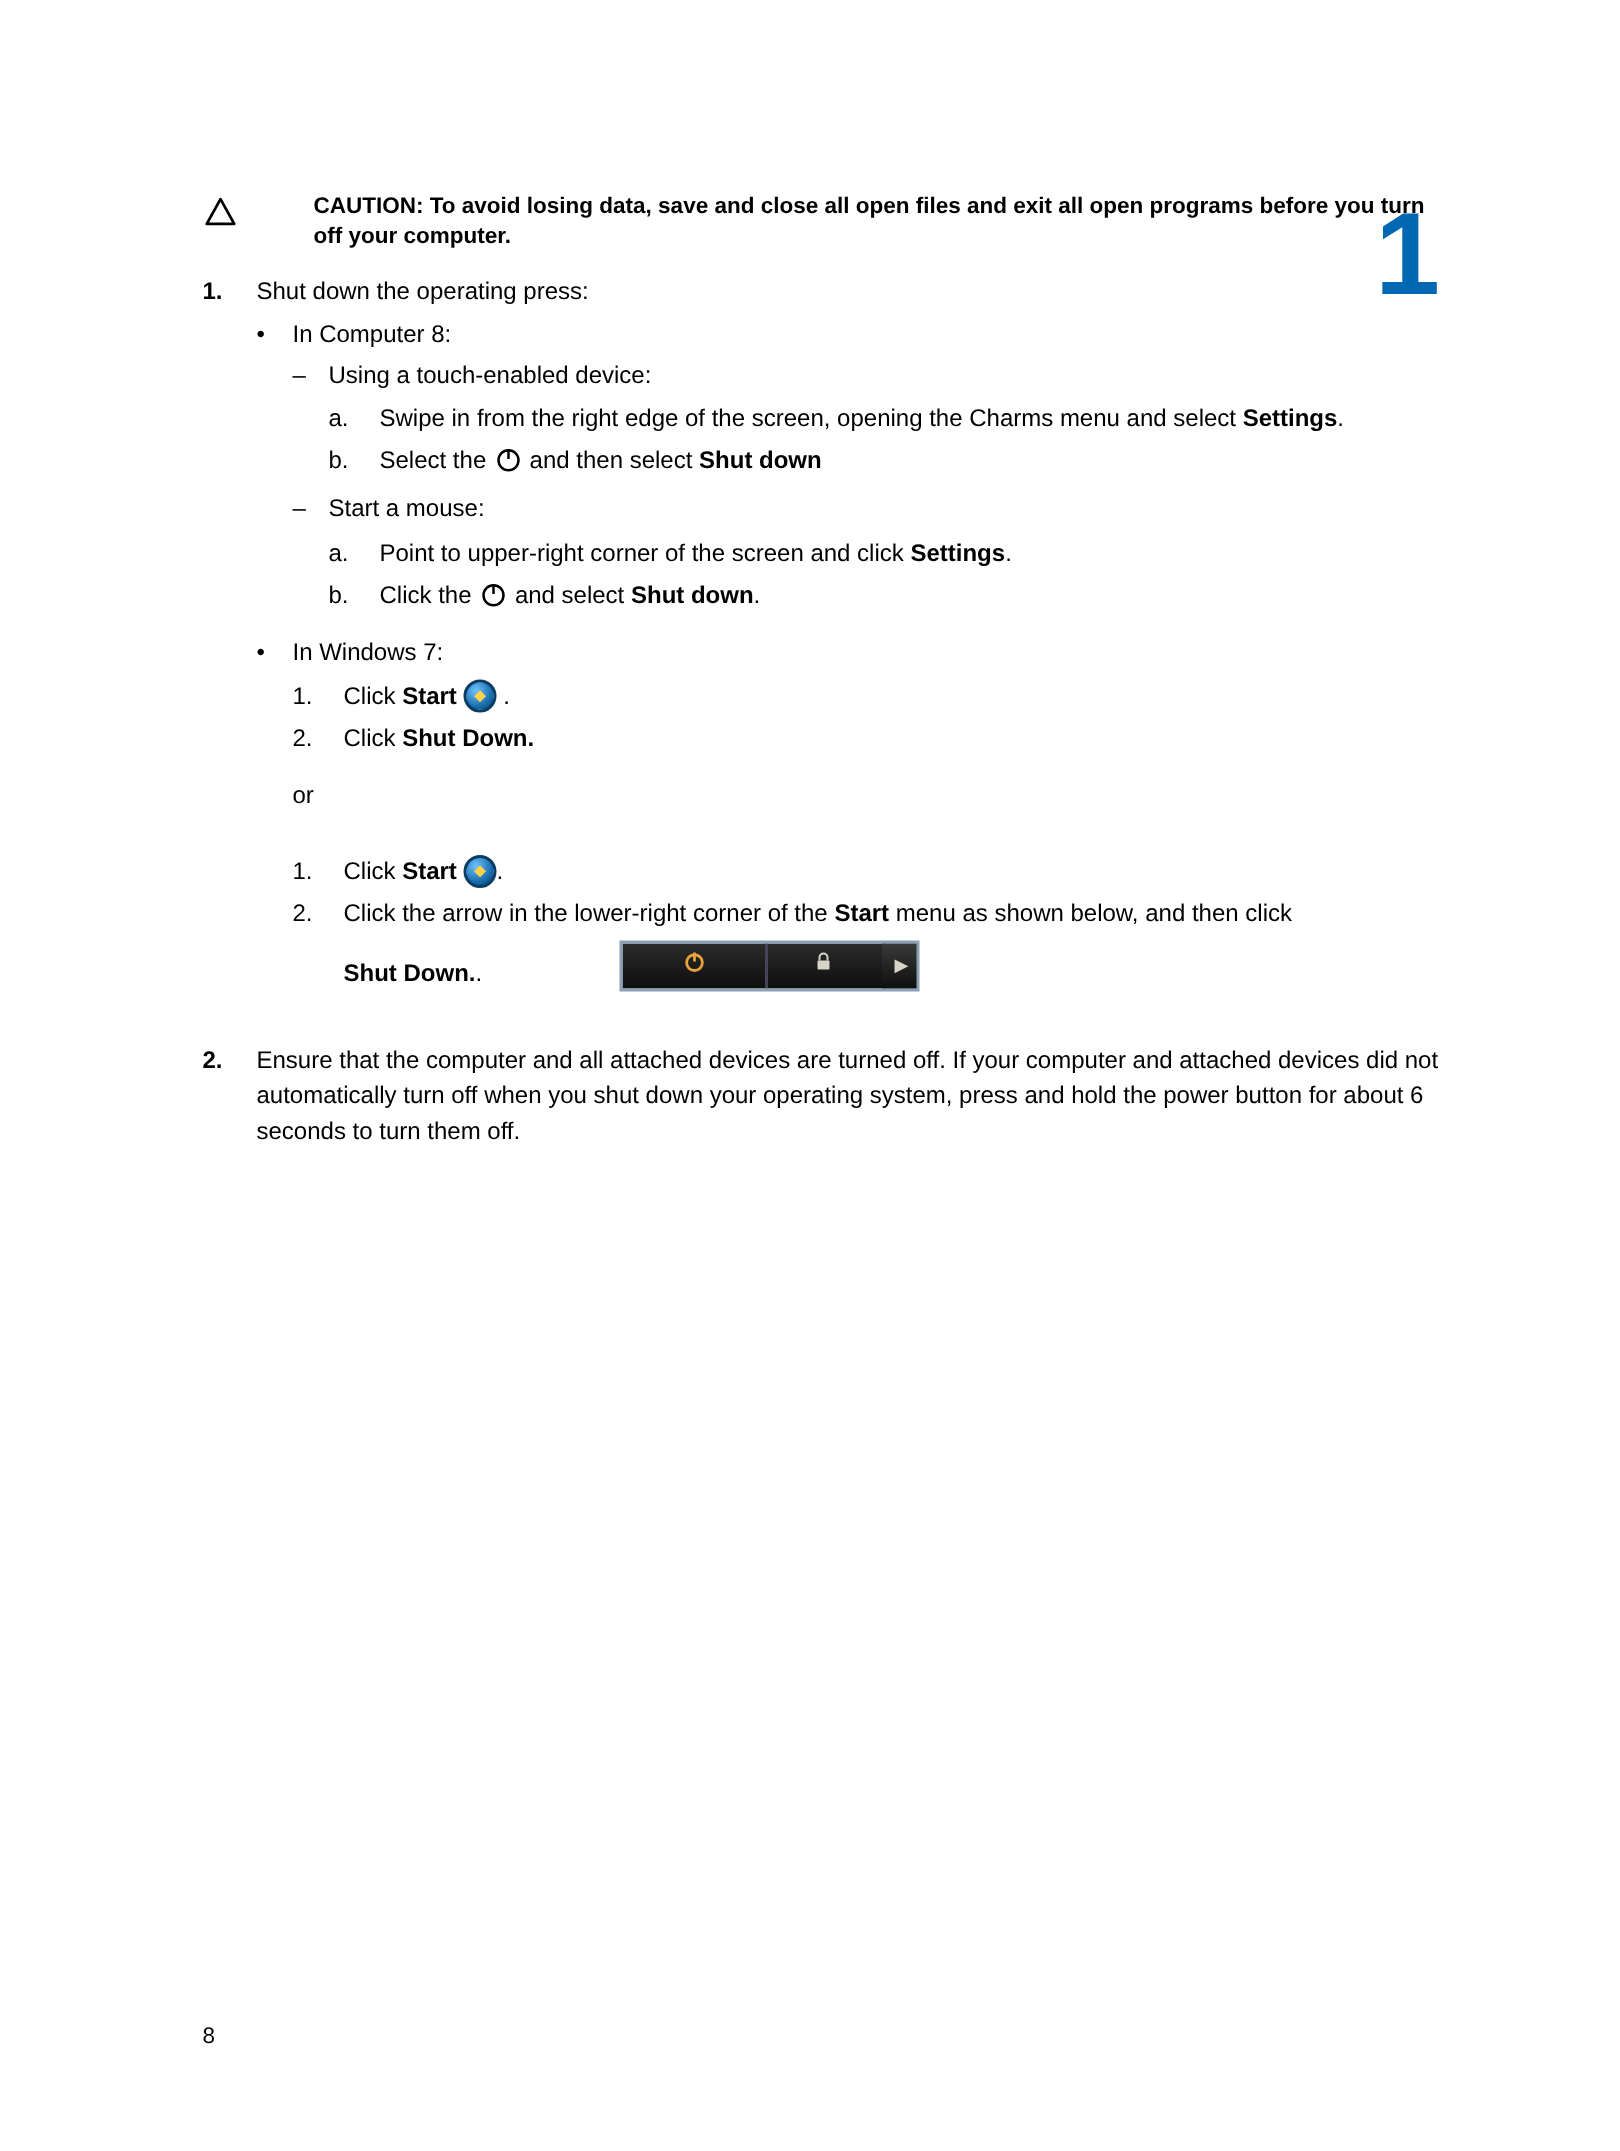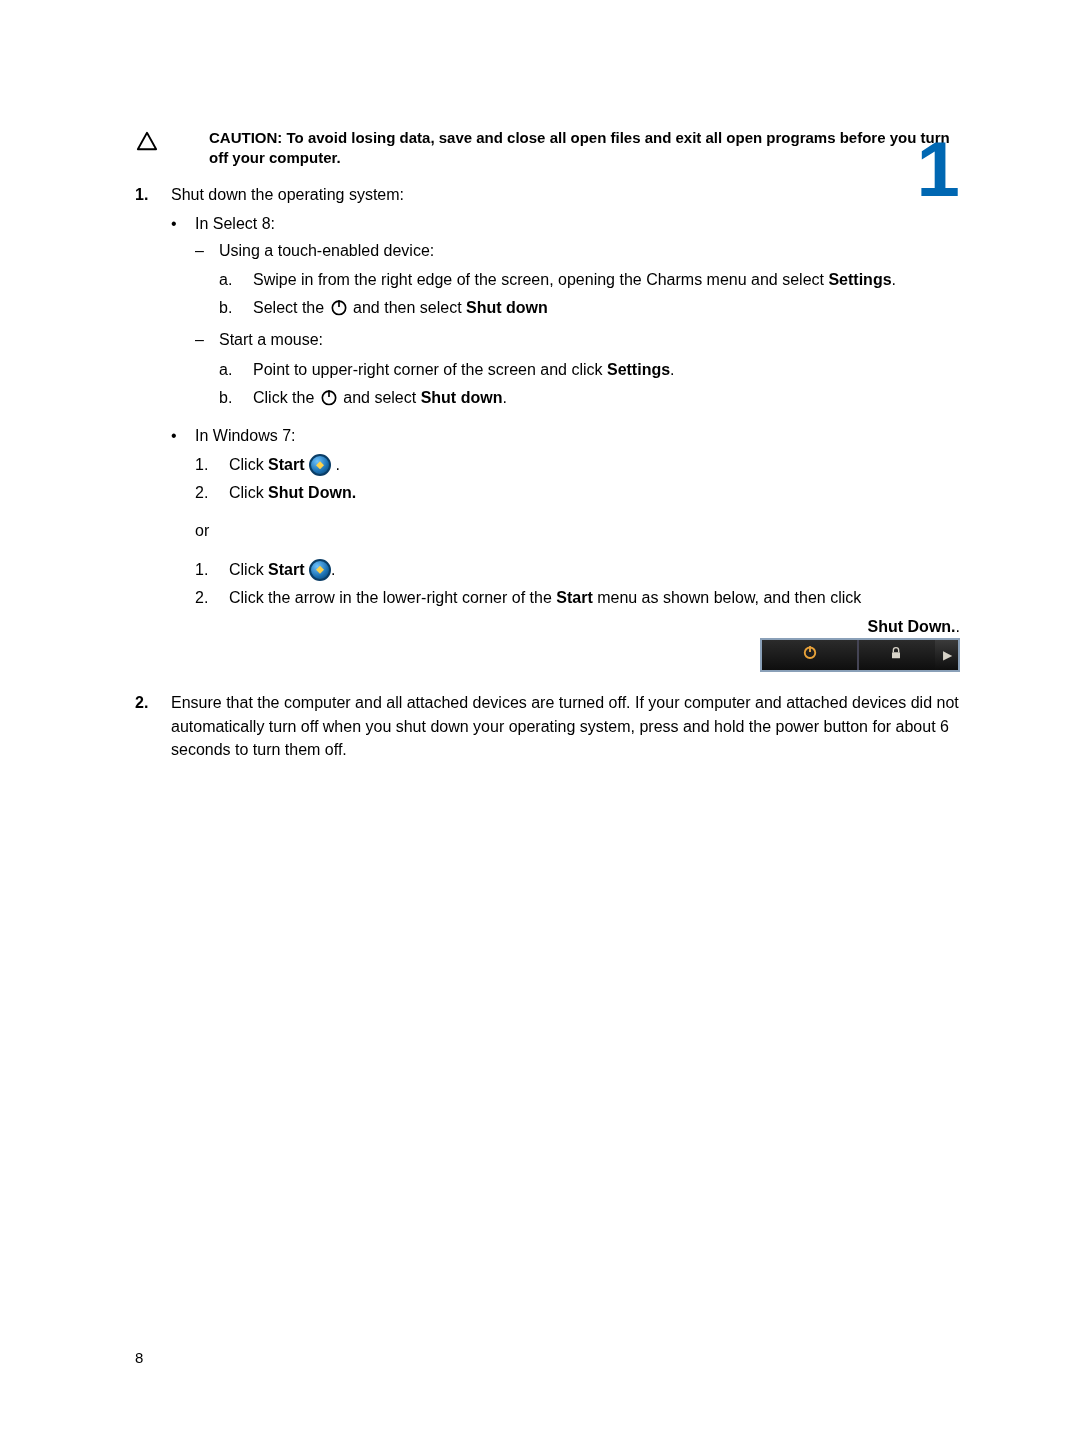--- a/index.html
+++ b/index.html
@@ -140,21 +140,21 @@
   .start-orb::after {
     content: "";
     position: absolute;
     width: 8px; height: 8px;
     background: #ffd24a;
     top: 5px; left: 5px;
     clip-path: polygon(50% 0%, 100% 50%, 50% 100%, 0% 50%);
     border-radius: 1px;
   }
   .or-text {
-    margin: 14px 0 16px 0px;
+    margin: 14px 0 28px 0px;
   }
   .shutdown-box {
     display: inline-block;
     border: 2px solid #8aa0b8;
     width: 200px;
     height: 34px;
     vertical-align: middle;
     margin-left: 92px;
     background: linear-gradient(#2b2b2b, #0e0e0e);
     box-sizing: border-box;
@@ -179,22 +179,21 @@
   .sb-lock {
     color: #d7d3c8;
   }
   .sb-arrow {
     color: #d7d3c8;
     font-size: 12px;
   }
   .inline-row {
     display: flex;
     align-items: flex-end;
-    margin: 6px 0 0 0;
-    flex-direction: column;
+    margin: 6px 0 16px 0;
   }
   .inline-row .shutdown-label {
     margin-right: 0;
   }
   .page-num {
     position: absolute;
     bottom: 68px;
     left: 135px;
     font-size: 15px;
   }
@@ -218,28 +217,28 @@
       <span>CAUTION:</span>
       <span class="caution-body">To avoid losing data, save and close all open files and exit all open programs before you turn off your computer.</span>
     </span>
   </div>
 
   <ol class="top">
 
     <li>
       <span class="num">1.</span>
       <div class="content">
-        <span>Shut down the operating system:</span>
+        <span>Shut down the operating press:</span>
 
         <ul class="bullets">
 
           <li>
             <span class="bullet">•</span>
             <div class="bcontent">
-              <span>In Select 8:</span>
+              <span>In Computer 8:</span>
 
               <ul class="dashes">
 
                 <li>
                   <span class="dash">–</span>
                   <div class="dcontent">
                     <span>Using a touch-enabled device:</span>
                     <ol class="alpha">
                       <li>
                         <span class="lab">a.</span>

